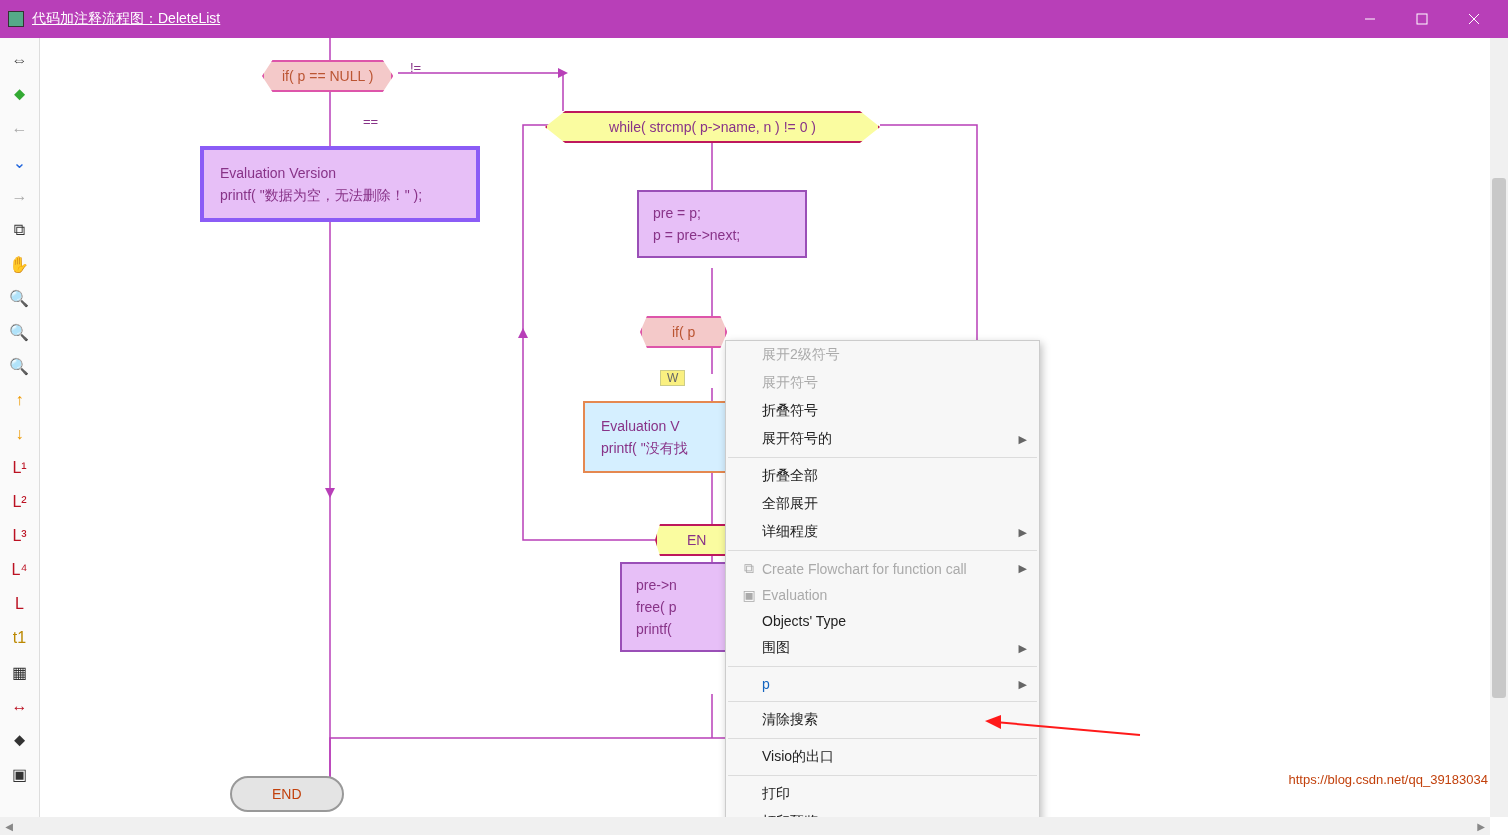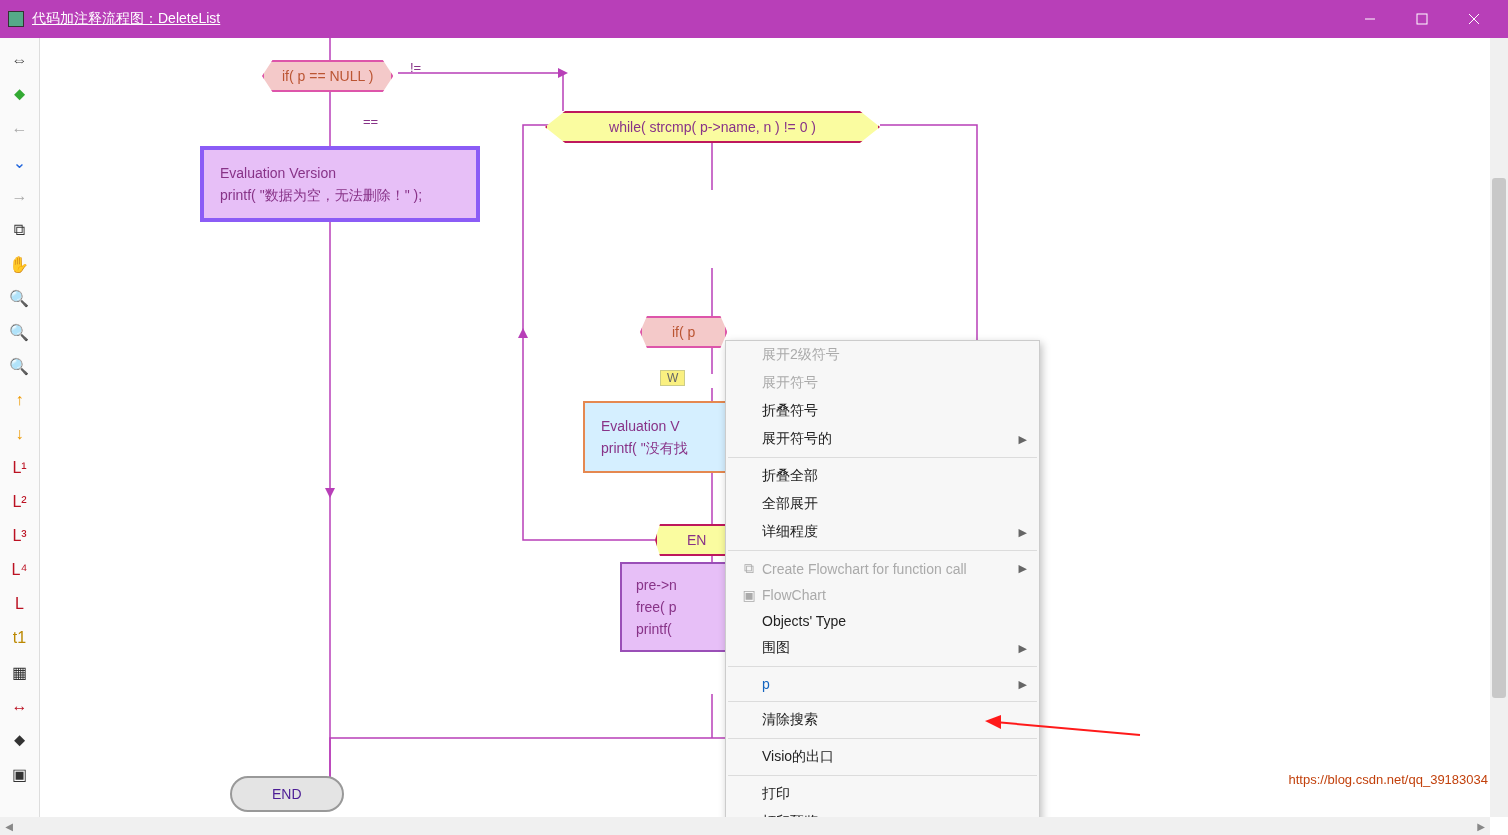--- a/index.html
+++ b/index.html
@@ -21,21 +21,21 @@
 .hscroll { position: absolute; left: 0; right: 18px; bottom: 0; height: 18px; background: #f0f0f0; display: flex; align-items: center; }
 .hscroll .arr { width: 18px; text-align: center; color: #888; font-size: 10px; }
 
 
 .shape { position: absolute; font-size: 14px; }
 .hex { background: #f4c9c9; border: 2px solid #d5a; display: flex; align-items: center; justify-content: center; padding: 6px 18px; clip-path: polygon(8% 0, 92% 0, 100% 50%, 92% 100%, 8% 100%, 0 50%); color: #b53; }
 .hexwide { background: #fafca0; border: 2px solid #be185d; display: flex; align-items: center; justify-content: center; padding: 6px 24px; clip-path: polygon(6% 0, 94% 0, 100% 50%, 94% 100%, 6% 100%, 0 50%); color: #883388; }
 .rect { background: #e7bff7; border: 4px solid #8b5cf6; padding: 12px 16px; color: #883388; line-height: 22px; }
 .rect2 { background: #d5efff; border: 2px solid #e58850; padding: 12px 16px; color: #883388; line-height: 22px; }
 .rect3 { background: #e7bff7; border: 2px solid #9a4fb7; padding: 10px 14px; color: #883388; line-height: 22px; }
-.end { background: #e4e4e4; border: 2px solid #999; border-radius: 30px; padding: 8px 40px; color: #4c1d95; }
+.end { background: #e4e4e4; border: 2px solid #999; border-radius: 30px; padding: 8px 40px; color: #c2410c; }
 .wbox { background: #faf080; border: 1px solid #cc8; padding: 0 6px; font-size: 12px; color: #666; }
 .label { color: #883388; font-size: 13px; }
 
 svg.flowsvg { position: absolute; left: 0; top: 0; width: 100%; height: 100%; pointer-events: none; }
 svg.flowsvg line, svg.flowsvg polyline { stroke: #b83fb8; stroke-width: 1.5; fill: none; }
 svg.flowsvg polygon { fill: #b83fb8; }
 
 .context-menu { position: absolute; left: 685px; top: 302px; width: 315px; background: #f7f7f7; border: 1px solid #ccc; box-shadow: 2px 3px 8px rgba(0,0,0,0.25); font-size: 14px; z-index: 100; }
 .menu-row { display: flex; align-items: center; padding: 5px 12px 5px 10px; color: #222; position: relative; }
 .menu-row.disabled { color: #aaa; }
@@ -145,20 +145,24 @@
 
     <div class="shape rect" style="left:160px; top:108px; width:280px;">
       <div>Evaluation Version</div>
       <div>printf( "数据为空，无法删除！" );</div>
     </div>
 
     <div class="shape hexwide" style="left:505px; top:73px; width:335px;">
         <span>while( strcmp( p-&gt;name, n ) != 0 )</span>
       </div>
 
+    <div class="shape rect3" style="left:597px; top:152px; width:170px;">
+      <div>pre = p;</div>
+      <div>p = pre-&gt;next;</div>
+    </div>
 
     <div class="shape hex" style="left:600px; top:278px; padding:6px 30px;">
         <span>if( p</span>
       </div>
 
     <div class="shape wbox" style="left:620px; top:332px;">W</div>
 
     <div class="shape rect2" style="left:543px; top:363px; width:145px;">
       <div>Evaluation V</div>
       <div>printf( "没有找</div>
@@ -209,21 +213,21 @@
           <span class="sub">▶</span>
         </div>
       <div class="menu-sep"></div>
       <div class="menu-row disabled">
           <span class="micon">⧉</span>
           <span>Create Flowchart for function call</span>
           <span class="sub">▶</span>
         </div>
       <div class="menu-row disabled">
           <span class="micon">▣</span>
-          <span>FlowChart</span>
+          <span>Evaluation</span>
         </div>
       <div class="menu-row">
           <span class="micon"></span>
           <span>Objects' Type</span>
         </div>
       <div class="menu-row">
           <span class="micon"></span>
           <span>围图</span>
           <span class="sub">▶</span>
         </div>

